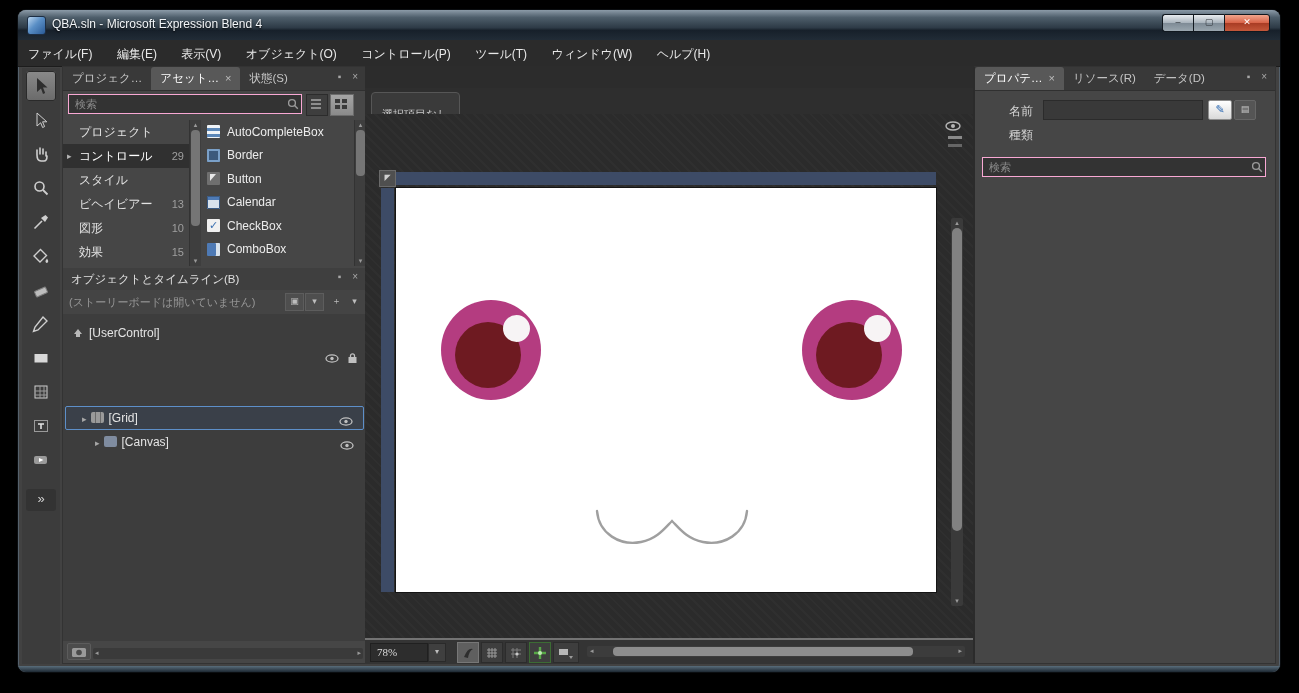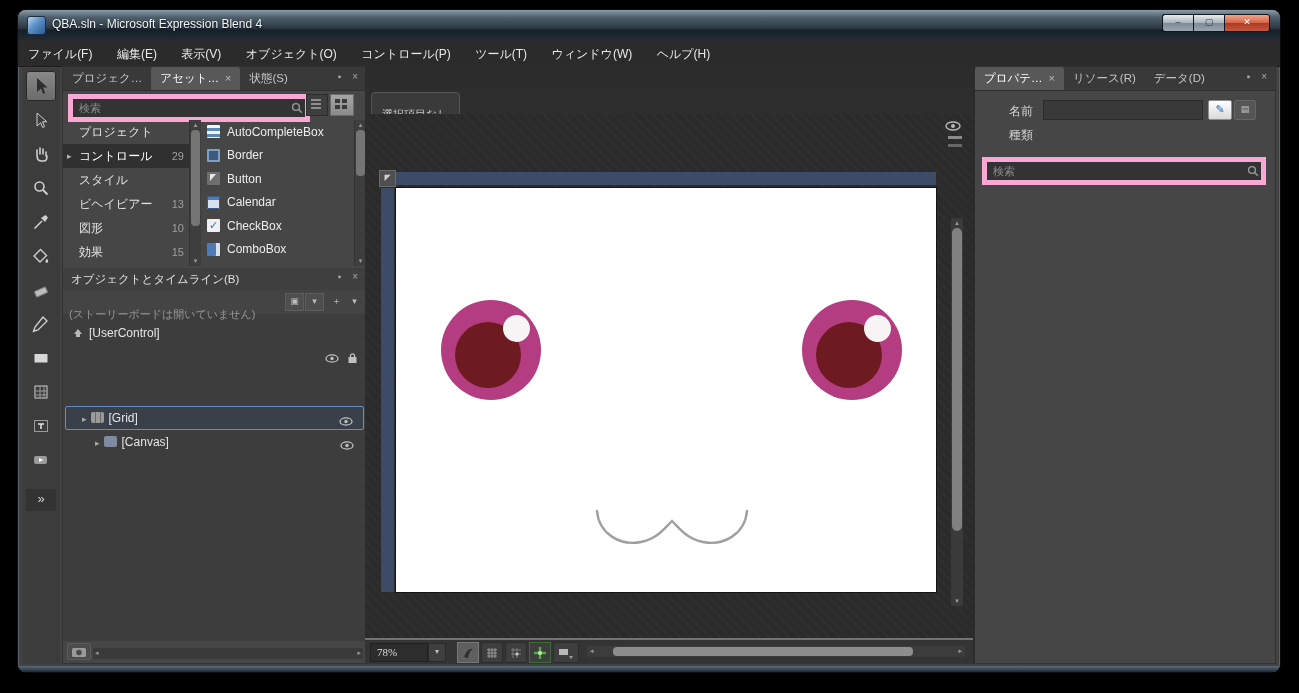--- a/index.html
+++ b/index.html
@@ -29,21 +29,21 @@
   .tool svg{display:block;}
   .tool-assets{color:#cfcfcf;font-size:13px;background:#333;width:30px;height:22px;text-align:center;line-height:20px;border-radius:3px;margin:14px auto 0 auto;}
   
   .panel{position:absolute;background:#464646;border:1px solid #333;}
   .ptabs{position:absolute;left:0;top:0;right:0;height:23px;background:#393939;border-bottom:1px solid #303030;white-space:nowrap;}
   .ptab{display:inline-block;padding:4px 9px 0 9px;font-size:11.5px;color:#c6c6c6;height:19px;}
   .ptab.active{background:#585858;color:#fff;border-radius:3px 3px 0 0;}
   .ptab .x{margin-left:6px;color:#bdbdbd;font-size:11px;}
   .striptools{position:absolute;right:4px;top:4px;color:#a8a8a8;font-size:10px;letter-spacing:4px;}
   
-  .searchwrap{position:absolute;height:18px;background:#333;border:5px solid #f9a8d4;}
+  .searchwrap{position:absolute;height:18px;background:#333;border:1px solid #f9a8d4;}
   .searchwrap input{position:absolute;left:4px;top:1px;right:16px;height:14px;border:0;background:transparent;color:#cfcfcf;font-size:11px;outline:none;}
   .searchwrap input::placeholder{color:#8d8d8d;}
   .mag{position:absolute;right:2px;top:3px;}
   
   .catrow{position:relative;height:24px;line-height:24px;padding-left:16px;font-size:12px;color:#e3e3e3;}
   .catrow .cnt{position:absolute;right:5px;color:#9f9f9f;font-size:11px;}
   .catrow.sel{background:#303030;color:#fff;}
   .catrow.sel .tri{position:absolute;left:4px;color:#b5b5b5;font-size:9px;}
   .vscroll{width:11px;background:#3e3e3e;position:relative;border-left:1px solid #333;}
   .vscroll .thumb{position:absolute;left:1px;right:1px;background:#757575;border-radius:4px;}
@@ -55,21 +55,21 @@
   .ai-button{background:#6f6f6f;position:relative;}
   .ai-button:after{content:"";position:absolute;left:3px;top:2px;border-left:6px solid #e8e8e8;border-bottom:7px solid transparent;}
   .ai-calendar{background:linear-gradient(180deg,#4e7ab5 0 4px,#d8e2ec 4px);box-shadow:inset 0 0 0 1px #3a5b85;}
   .ai-checkbox{background:#f0f0f0;color:#3a6fb0;font-size:11px;line-height:13px;text-align:center;font-weight:bold;}
   .ai-combobox{background:#4e7ab5;box-shadow:inset -4px 0 0 #d8e2ec;}
   
   .objheader{position:absolute;left:0;height:22px;background:#3f3f3f;border-bottom:1px solid #2e2e2e;}
   .objheader .t{padding:4px 0 0 8px;font-size:11.5px;color:#e0e0e0;display:inline-block;}
   .objbody{position:absolute;background:#3d3d3d;}
   .sbrow{position:absolute;left:0;right:0;top:0;height:24px;background:#444;}
-  .sbtext{position:absolute;left:6px;top:5px;font-size:11px;color:#979797;margin-top:12px;}
+  .sbtext{position:absolute;left:6px;top:5px;font-size:11px;color:#979797;}
   .sbbtn{position:absolute;top:3px;width:17px;height:16px;background:#4e4e4e;border:1px solid #5d5d5d;color:#bdbdbd;font-size:9px;text-align:center;line-height:15px;}
   .treerow{position:absolute;left:2px;right:2px;height:22px;line-height:22px;font-size:12px;color:#e4e4e4;}
   .treerow .tri{color:#a8a8a8;font-size:9px;margin:0 4px;}
   .treerow.sel{border:1px solid #5d8fc9;background:#3a4049;border-radius:2px;}
   .rowicon{display:inline-block;width:13px;height:11px;background:#8a8a8a;border-radius:2px;vertical-align:-1px;margin-right:5px;}
   .rowicon.grid{background:linear-gradient(90deg,#9a9a9a 0 4px,#6a6a6a 4px 5px,#9a9a9a 5px 9px,#6a6a6a 9px 10px,#9a9a9a 10px);}
   .eyelock{position:absolute;right:8px;top:5px;}
   
   .center{position:absolute;left:347px;top:56px;width:608px;bottom:8px;background:#2c2c2c;}
   .doctabs{position:absolute;left:0;top:0;right:0;height:22px;background:#373737;border-bottom:1px solid #2a2a2a;}

